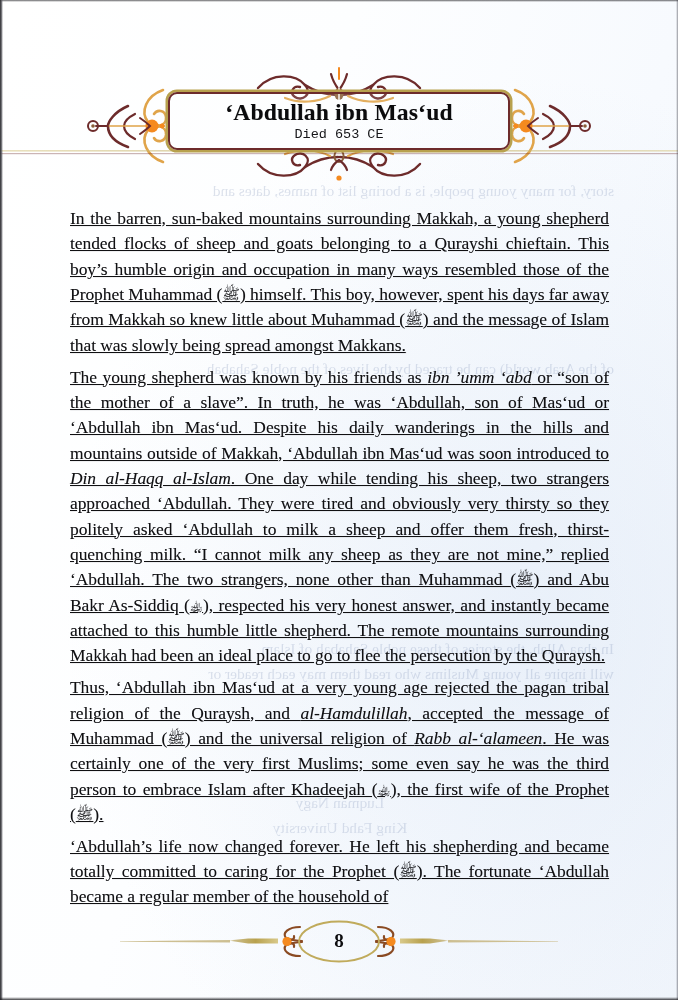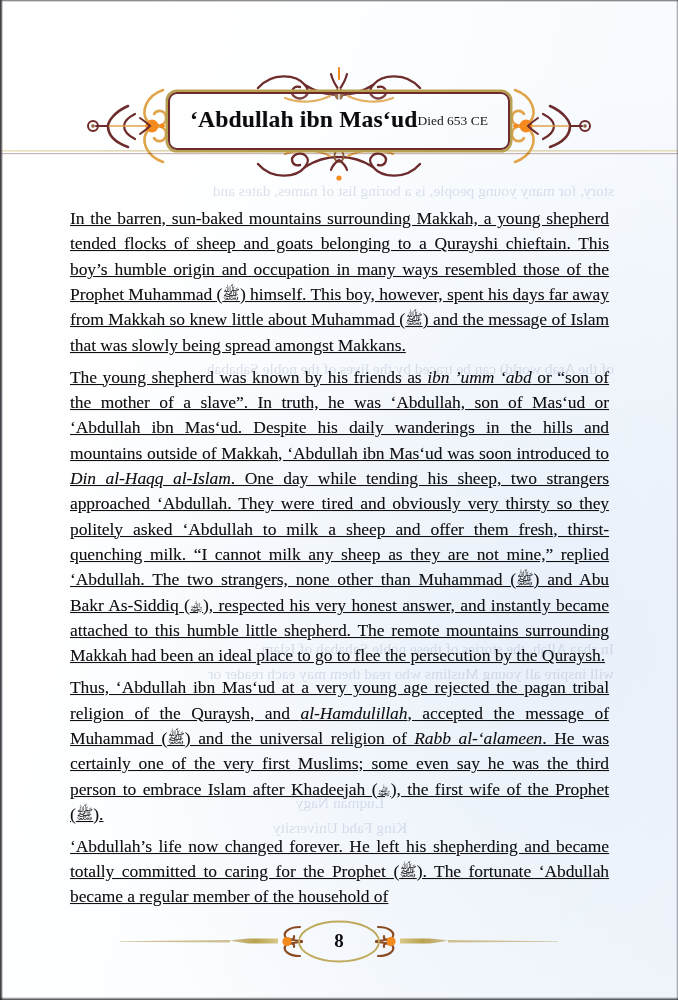--- a/index.html
+++ b/index.html
@@ -82,36 +82,36 @@
   .title-box {
     position: absolute;
     left: 168px; top: 40px;
     width: 342px; height: 58px;
     box-sizing: border-box;
     border: 2px solid #6d2b2b;
     border-radius: 9px;
     background: rgba(255,255,255,.12);
     box-shadow: 0 0 0 2.5px #b8a14e;
     display: flex;
-    flex-direction: row;
+    flex-direction: column;
     align-items: center;
     justify-content: center;
   }
   .title-main {
     font-family: "Liberation Serif", "DejaVu Serif", serif;
     font-weight: bold;
     font-size: 23.5px;
     letter-spacing: .2px;
     color: #0b0b0d;
     line-height: 1;
     margin-bottom: 3px;
     text-shadow: .4px .4px .5px rgba(0,0,0,.25);
   }
   .title-sub {
-    font-family: Liberation Serif, serif;
+    font-family: Liberation Mono, monospace;
     font-size: 13.5px;
     color: #151518;
     line-height: 1;
   }
 
   
   .body-col {
     position: absolute;
     left: 70px;
     top: 206px;

